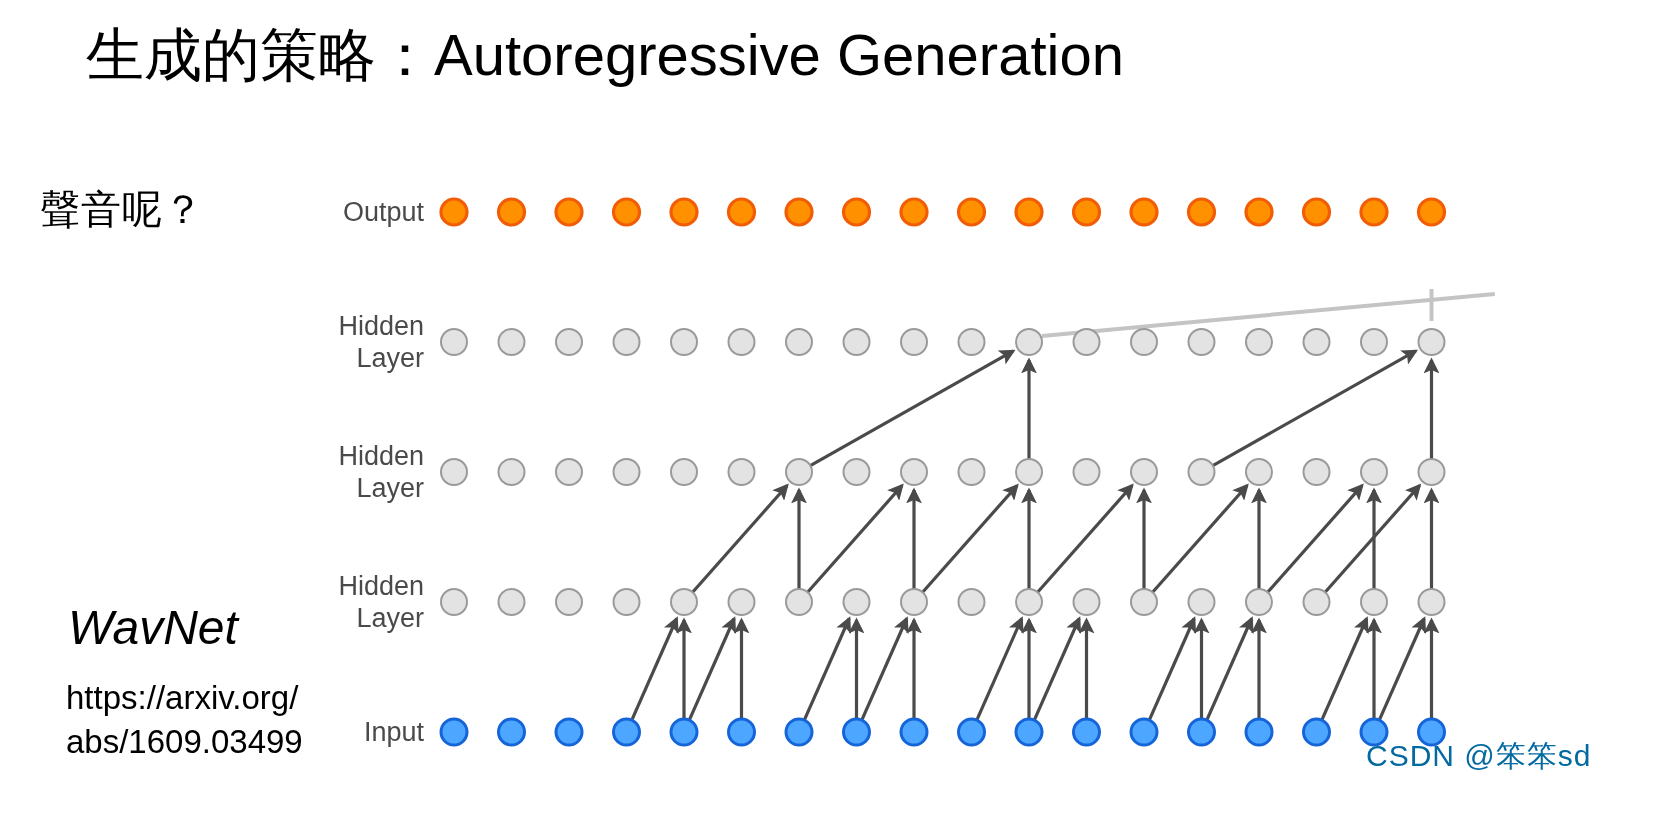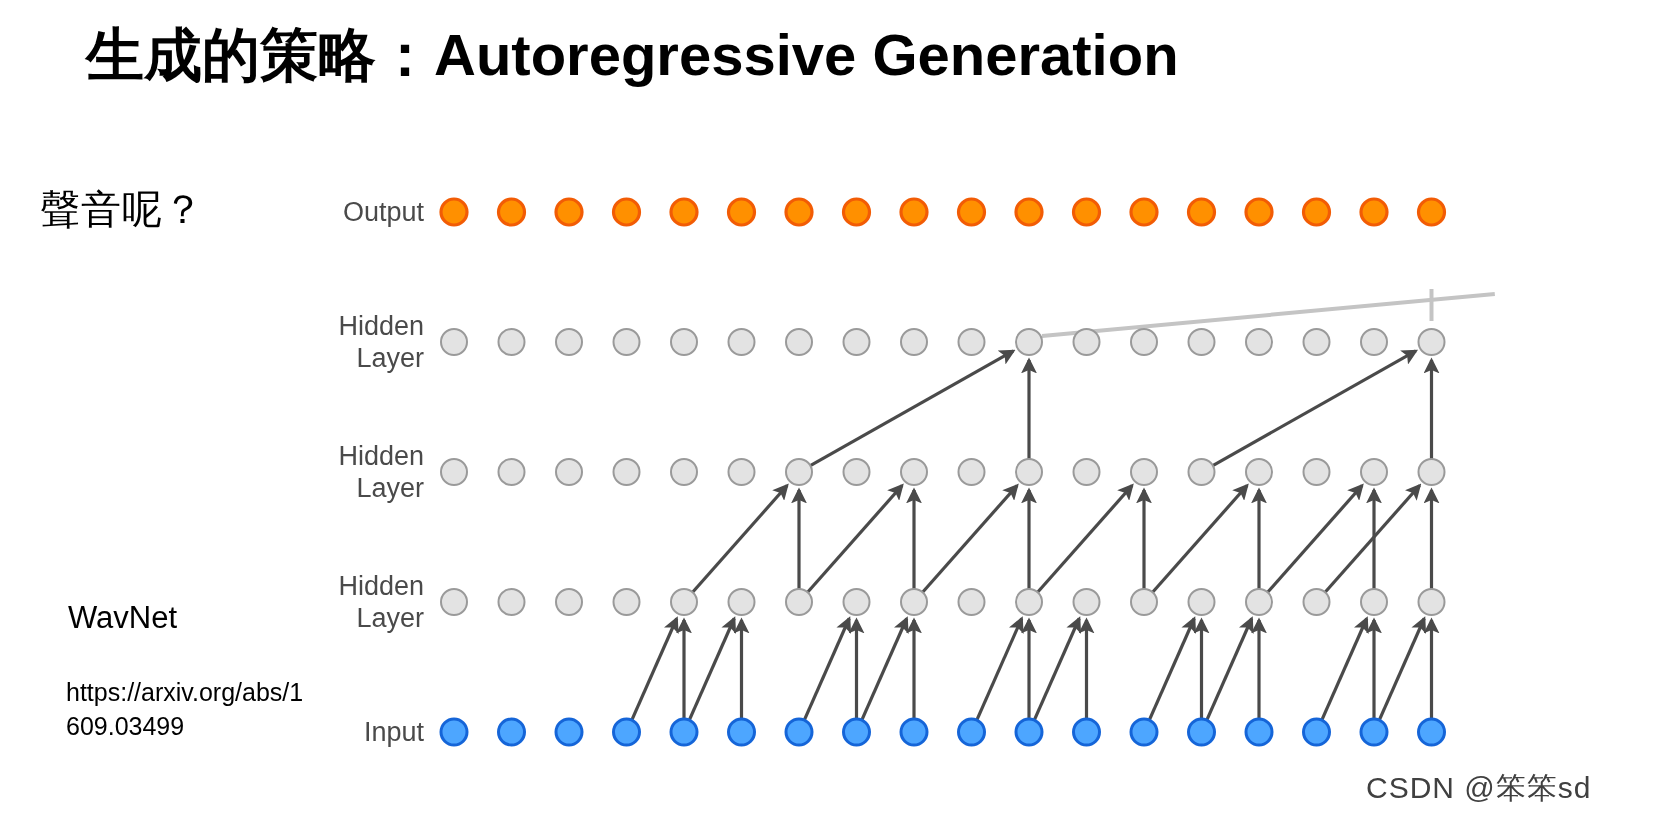--- a/index.html
+++ b/index.html
@@ -15,21 +15,21 @@
     font-family: "Liberation Sans", "DejaVu Sans", sans-serif;
     color: #000000;
   }
 
   
   #slide-title {
     position: absolute;
     left: 86px;
     top: 22px;
     font-size: 58px;
-    font-weight: 700;
+    font-weight: 400;
     line-height: 1.15;
     letter-spacing: 0px;
     color: #000000;
     white-space: nowrap;
   }
 
   
   #sound-question {
     position: absolute;
     left: 40px;
@@ -37,31 +37,32 @@
     font-size: 40px;
     font-weight: normal;
     letter-spacing: 1px;
     color: #000000;
     white-space: nowrap;
   }
   #wavenet-label {
     position: absolute;
     left: 68px;
     top: 600px;
-    font-size: 31px;
+    font-size: 48px;
     font-weight: 400;
     color: #000000;
     white-space: nowrap;
+    font-style: italic;
   }
   #paper-link {
     position: absolute;
     left: 66px;
     top: 676px;
     width: 250px;
-    font-size: 25px;
+    font-size: 33px;
     line-height: 1.34;
     font-weight: 400;
     color: #000000;
     word-break: break-all;
   }
 
   
   #network-diagram {
     position: absolute;
     left: 304px;
@@ -77,25 +78,24 @@
     font-size: 27px;
     fill: #4a4a4a;
   }
 
   
   #csdn-watermark {
     position: absolute;
     left: 1366px;
     top: 736px;
     font-size: 30px;
-    color: #404040;
+    color: #0369a1;
     white-space: nowrap;
     letter-spacing: 1px;
     pointer-events: none;
-    margin-top: 32px;
   }
 </style>
 </head>
 <body>
 
 <div id="slide-title">生成的策略：Autoregressive Generation</div>
 
 <div id="sound-question">聲音呢？</div>
 
 <div id="wavenet-label">WavNet</div>

